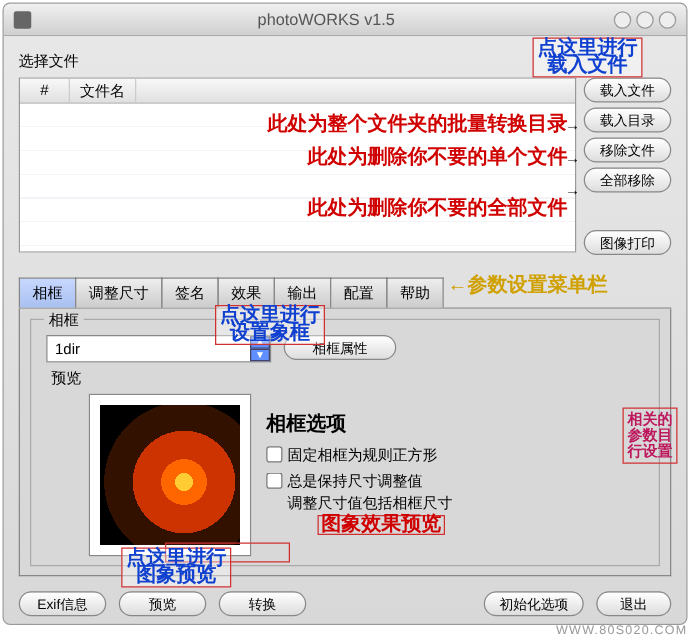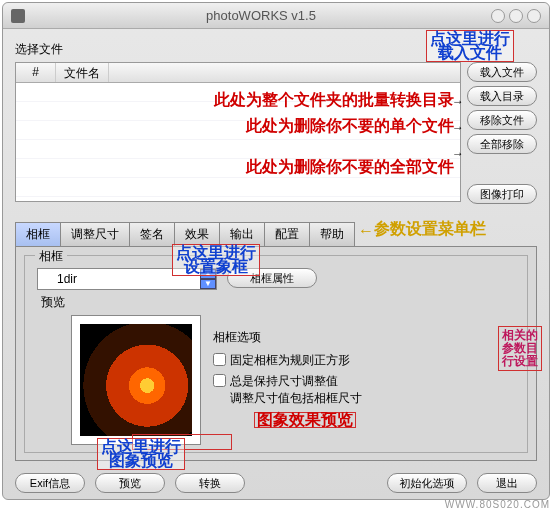--- a/index.html
+++ b/index.html
@@ -24,29 +24,29 @@
 .file-body { background: repeating-linear-gradient(#fff 0 18px,#f4f4f8 18px 19px); height: 118px; position: relative; }
 .side-buttons { display: flex; flex-direction: column; gap: 4px; width: 70px; }
 .pill-btn { height: 20px; border: 1px solid #888; border-radius: 10px; background: linear-gradient(#fff,#ddd); font-size: 11px; display: flex; align-items: center; justify-content: center; cursor: pointer; }
 .arrow { color: #000; font-weight: bold; position: absolute; }
 .tabs { margin-top: 18px; display: flex; border-bottom: 1px solid #888; }
 .tab { padding: 3px 10px; background: linear-gradient(#eee,#ccc); border: 1px solid #888; border-bottom: none; margin-right: -1px; font-size: 12px; cursor: pointer; }
 .tab.active { background: linear-gradient(#c8d8ff,#a8c0f0); }
 .tab-panel { border: 1px solid #888; border-top: none; background: #d8d8d8; padding: 8px; height: 214px; position: relative; }
 .frame-box { border: 1px solid #aaa; height: 198px; position: relative; padding: 6px; }
 .frame-label { position: absolute; top: -8px; left: 10px; background: #d8d8d8; padding: 0 4px; font-size: 12px; }
-.combo { display: inline-flex; align-items: center; width: 180px; height: 22px; background: #fff; border: 1px solid #888; margin: 6px 0 4px 6px; padding-left: 13px; }
+.combo { display: inline-flex; align-items: center; width: 180px; height: 22px; background: #fff; border: 1px solid #888; margin: 6px 0 4px 6px; }
 .combo span { flex: 1; padding: 0 6px; }
 .combo .spin { width: 16px; display: flex; flex-direction: column; }
 .combo .spin div { height: 10px; background: #6090ff; border: 1px solid #446; font-size: 8px; line-height: 7px; text-align: center; color: #fff; }
 .preview-area { display: flex; gap: 12px; margin-top: 4px; }
 .preview-box { width: 130px; height: 130px; background: #fff; border: 1px solid #888; padding: 8px; margin-left: 40px; position: relative; }
 .preview-img { width: 100%; height: 100%; background: radial-gradient(circle at 60% 55%, #ffcc33 0 8%, #ff6600 8% 20%, #cc3300 20% 45%, #331100 45% 70%, #000 70%); }
 .options-area { flex: 1; position: relative; }
-.opt-title { font-size: 12px; margin: 14px 0 6px 0; }
+.opt-title { font-size: 16px; margin: 14px 0 6px 0; font-weight: bold; }
 .chk { display: flex; align-items: flex-start; gap: 4px; font-size: 12px; margin: 4px 0; }
 .chk input { margin-top: 1px; }
 .bottom-bar { display: flex; gap: 10px; margin-top: 12px; align-items: center; }
 .bottom-bar .spacer { flex: 1; }
 .vert-text { position: absolute; right: 16px; top: 326px; color: #be185d; border: 1px solid #d03030; padding: 2px; font-size: 12px; line-height: 13px; width: 44px; text-align: center; font-weight: bold; z-index: 50; }
 .watermark { position: absolute; right: 8px; bottom: 2px; color: #999; font-size: 10px; letter-spacing: 1px; }
 .red-box { border: 1px solid #d03030; position: absolute; }
 </style>
 </head>
 <body>

